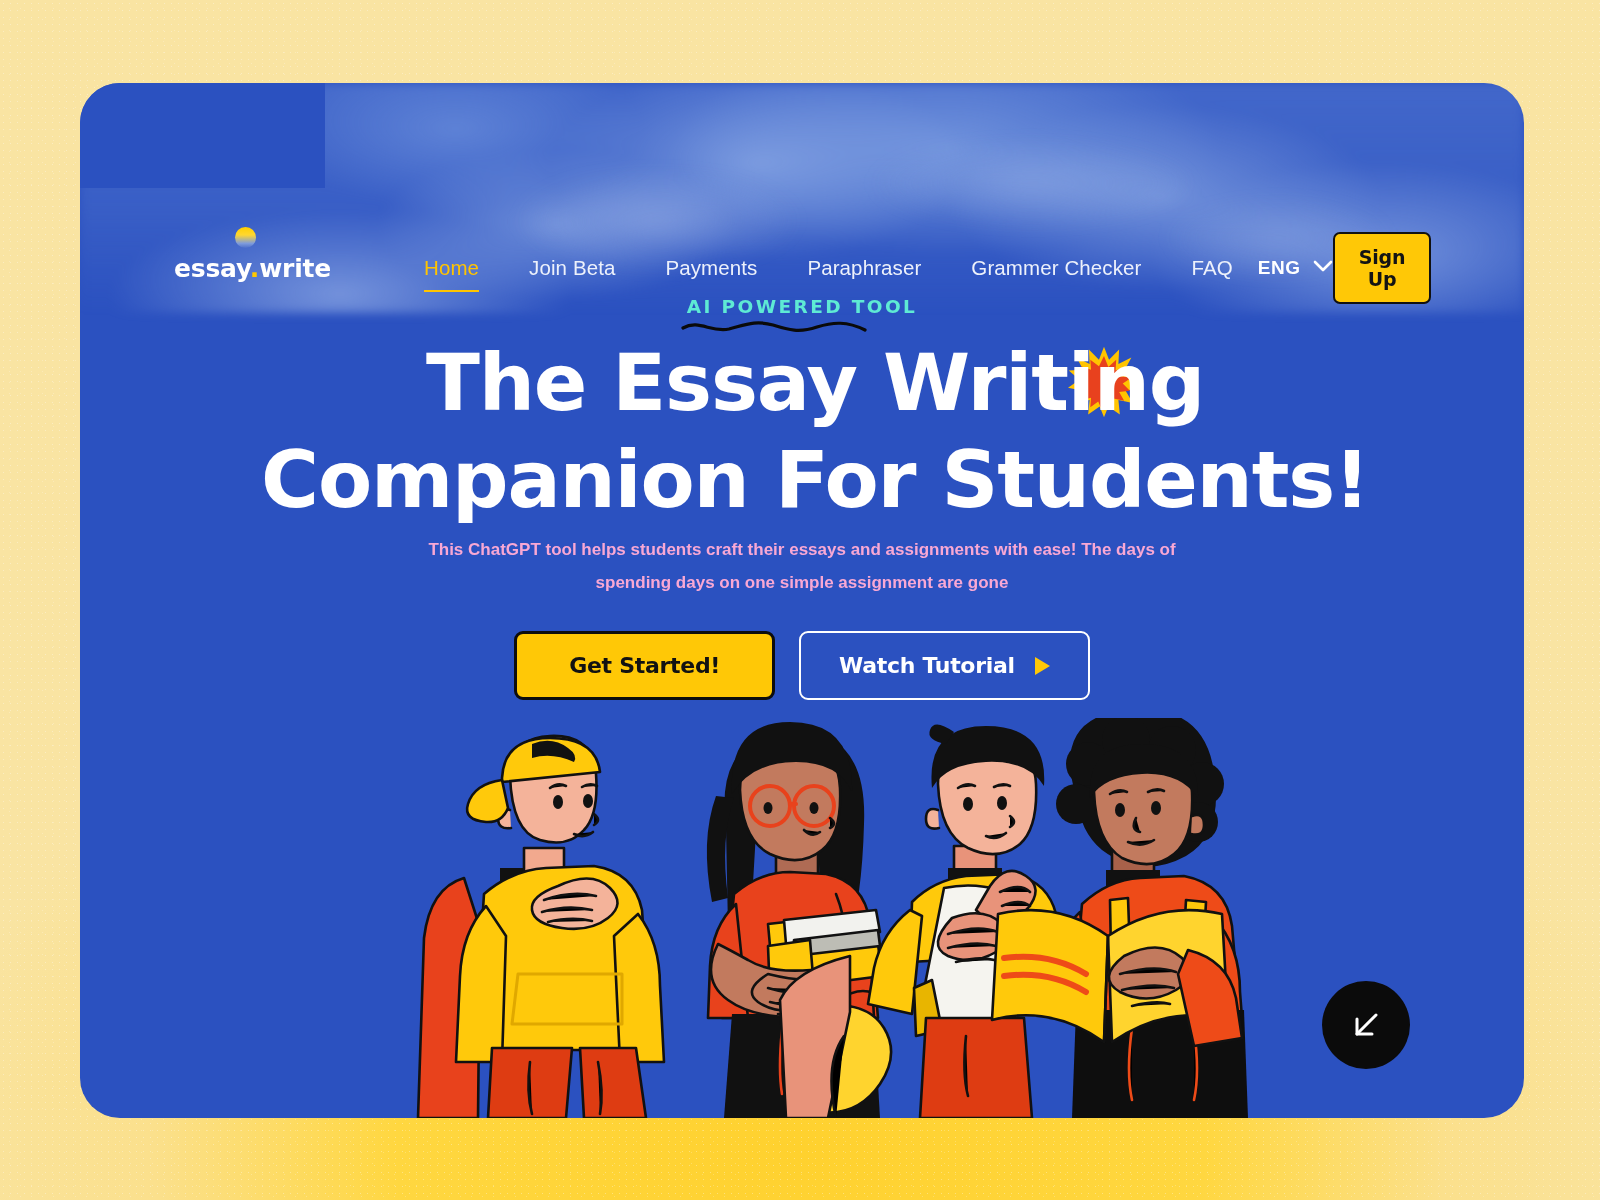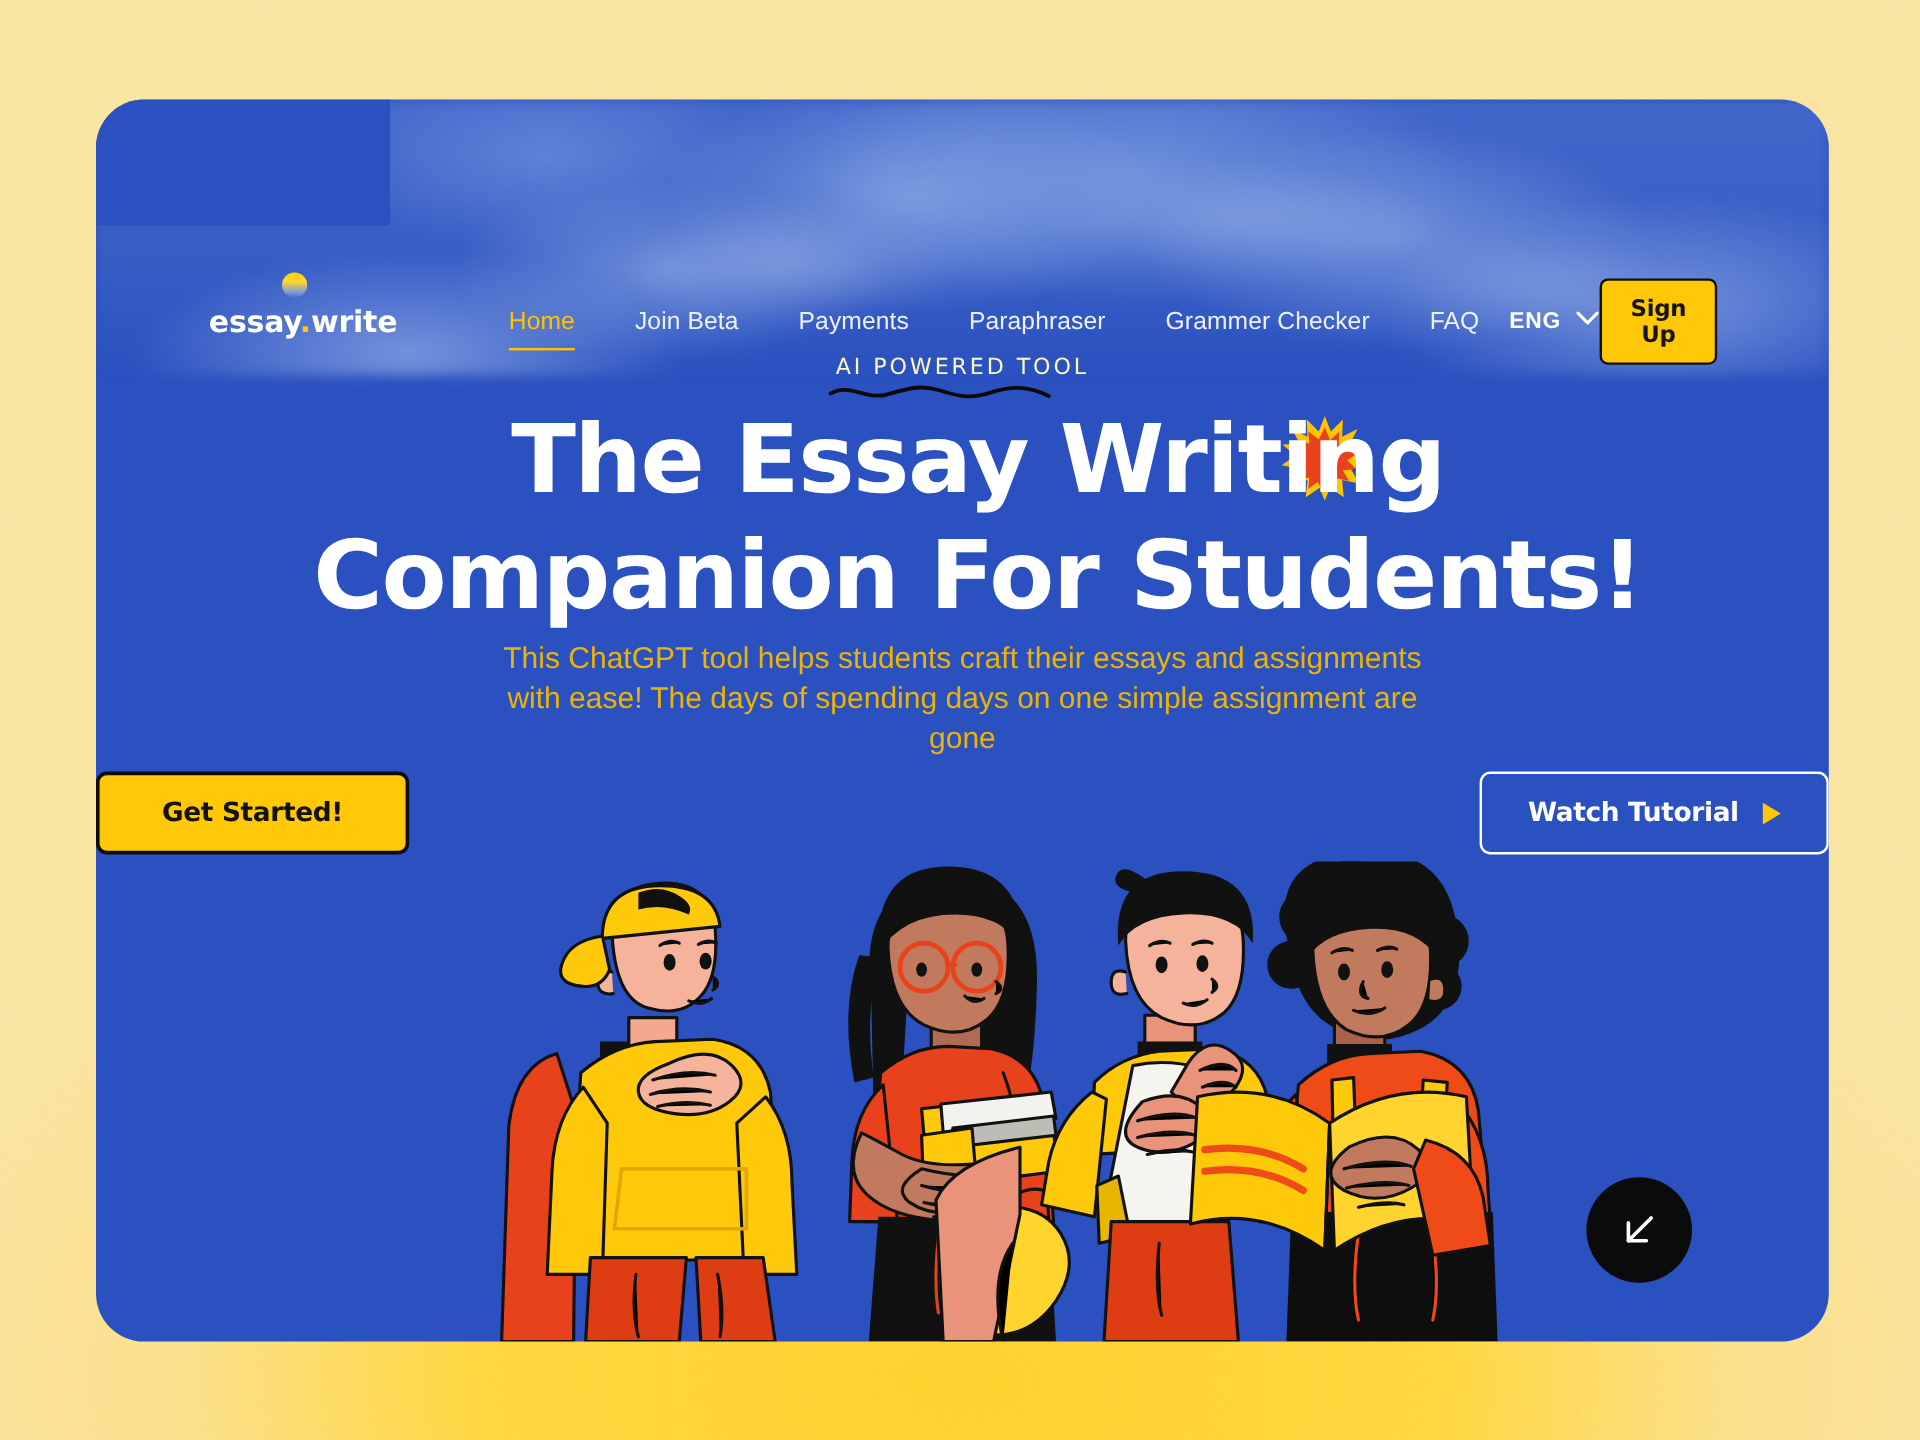--- a/index.html
+++ b/index.html
@@ -91,39 +91,39 @@
     border-radius:7px; font-size:19px; font-weight:700;
     padding:12px 24px; cursor:pointer; font-family:"DejaVu Sans", sans-serif;
     letter-spacing:-.2px;
   }
 
   
   .hero{ position:absolute; left:0; top:0; width:100%; text-align:center; z-index:5; }
   .eyebrow-wrap{ position:absolute; top:213px; left:0; width:100%; }
   .eyebrow{
     display:inline-block; position:relative;
-    color:#fef9c3; font-size:18.5px; font-weight:400; letter-spacing:2.4px;
+    color:#5eead4; font-size:18.5px; font-weight:700; letter-spacing:2.4px;
     font-family:"DejaVu Sans", sans-serif;
   }
   .eyebrow svg{ position:absolute; left:-6px; right:0; top:23px; width:186px; height:16px; }
 
   .headline{
     position:absolute; top:252px; left:0; width:100%;
     color:#fff; font-weight:700; font-size:79px; line-height:97px;
     letter-spacing:-1.2px; font-family:"DejaVu Sans", sans-serif;
   }
   .hl-line{ position:relative; display:block;padding-left:26px; }
   .burst{ position:absolute; left:988px; top:11px; width:72px; height:72px; z-index:-1; }
 
   .subtitle{
     position:absolute; top:450px; left:50%; transform:translateX(-50%);
-    width:800px; color:#eab308; font-size:25px; line-height:33px; font-weight:400;
-  }
-
-  .ctas{ position:absolute; top:560px; left:0; width:100%; display:flex; justify-content:space-between; gap:24px; }
+    width:800px; color:#f9a8d4; font-size:17px; line-height:33px; font-weight:700;
+  }
+
+  .ctas{ position:absolute; top:548px; left:0; width:100%; display:flex; justify-content:center; gap:24px; }
   .btn-primary{
     background:#FFC806; color:#121212; border:3px solid #0D0D0D; border-radius:9px;
     font-size:22px; font-weight:700; padding:19px 52px; cursor:pointer;
     font-family:"DejaVu Sans", sans-serif; letter-spacing:-.3px;
   }
   .btn-outline{
     background:transparent; color:#fff; border:2.5px solid #fff; border-radius:9px;
     font-size:22px; font-weight:700; padding:19px 38px; cursor:pointer;
     display:flex; align-items:center; gap:20px;
     font-family:"DejaVu Sans", sans-serif; letter-spacing:-.3px;

